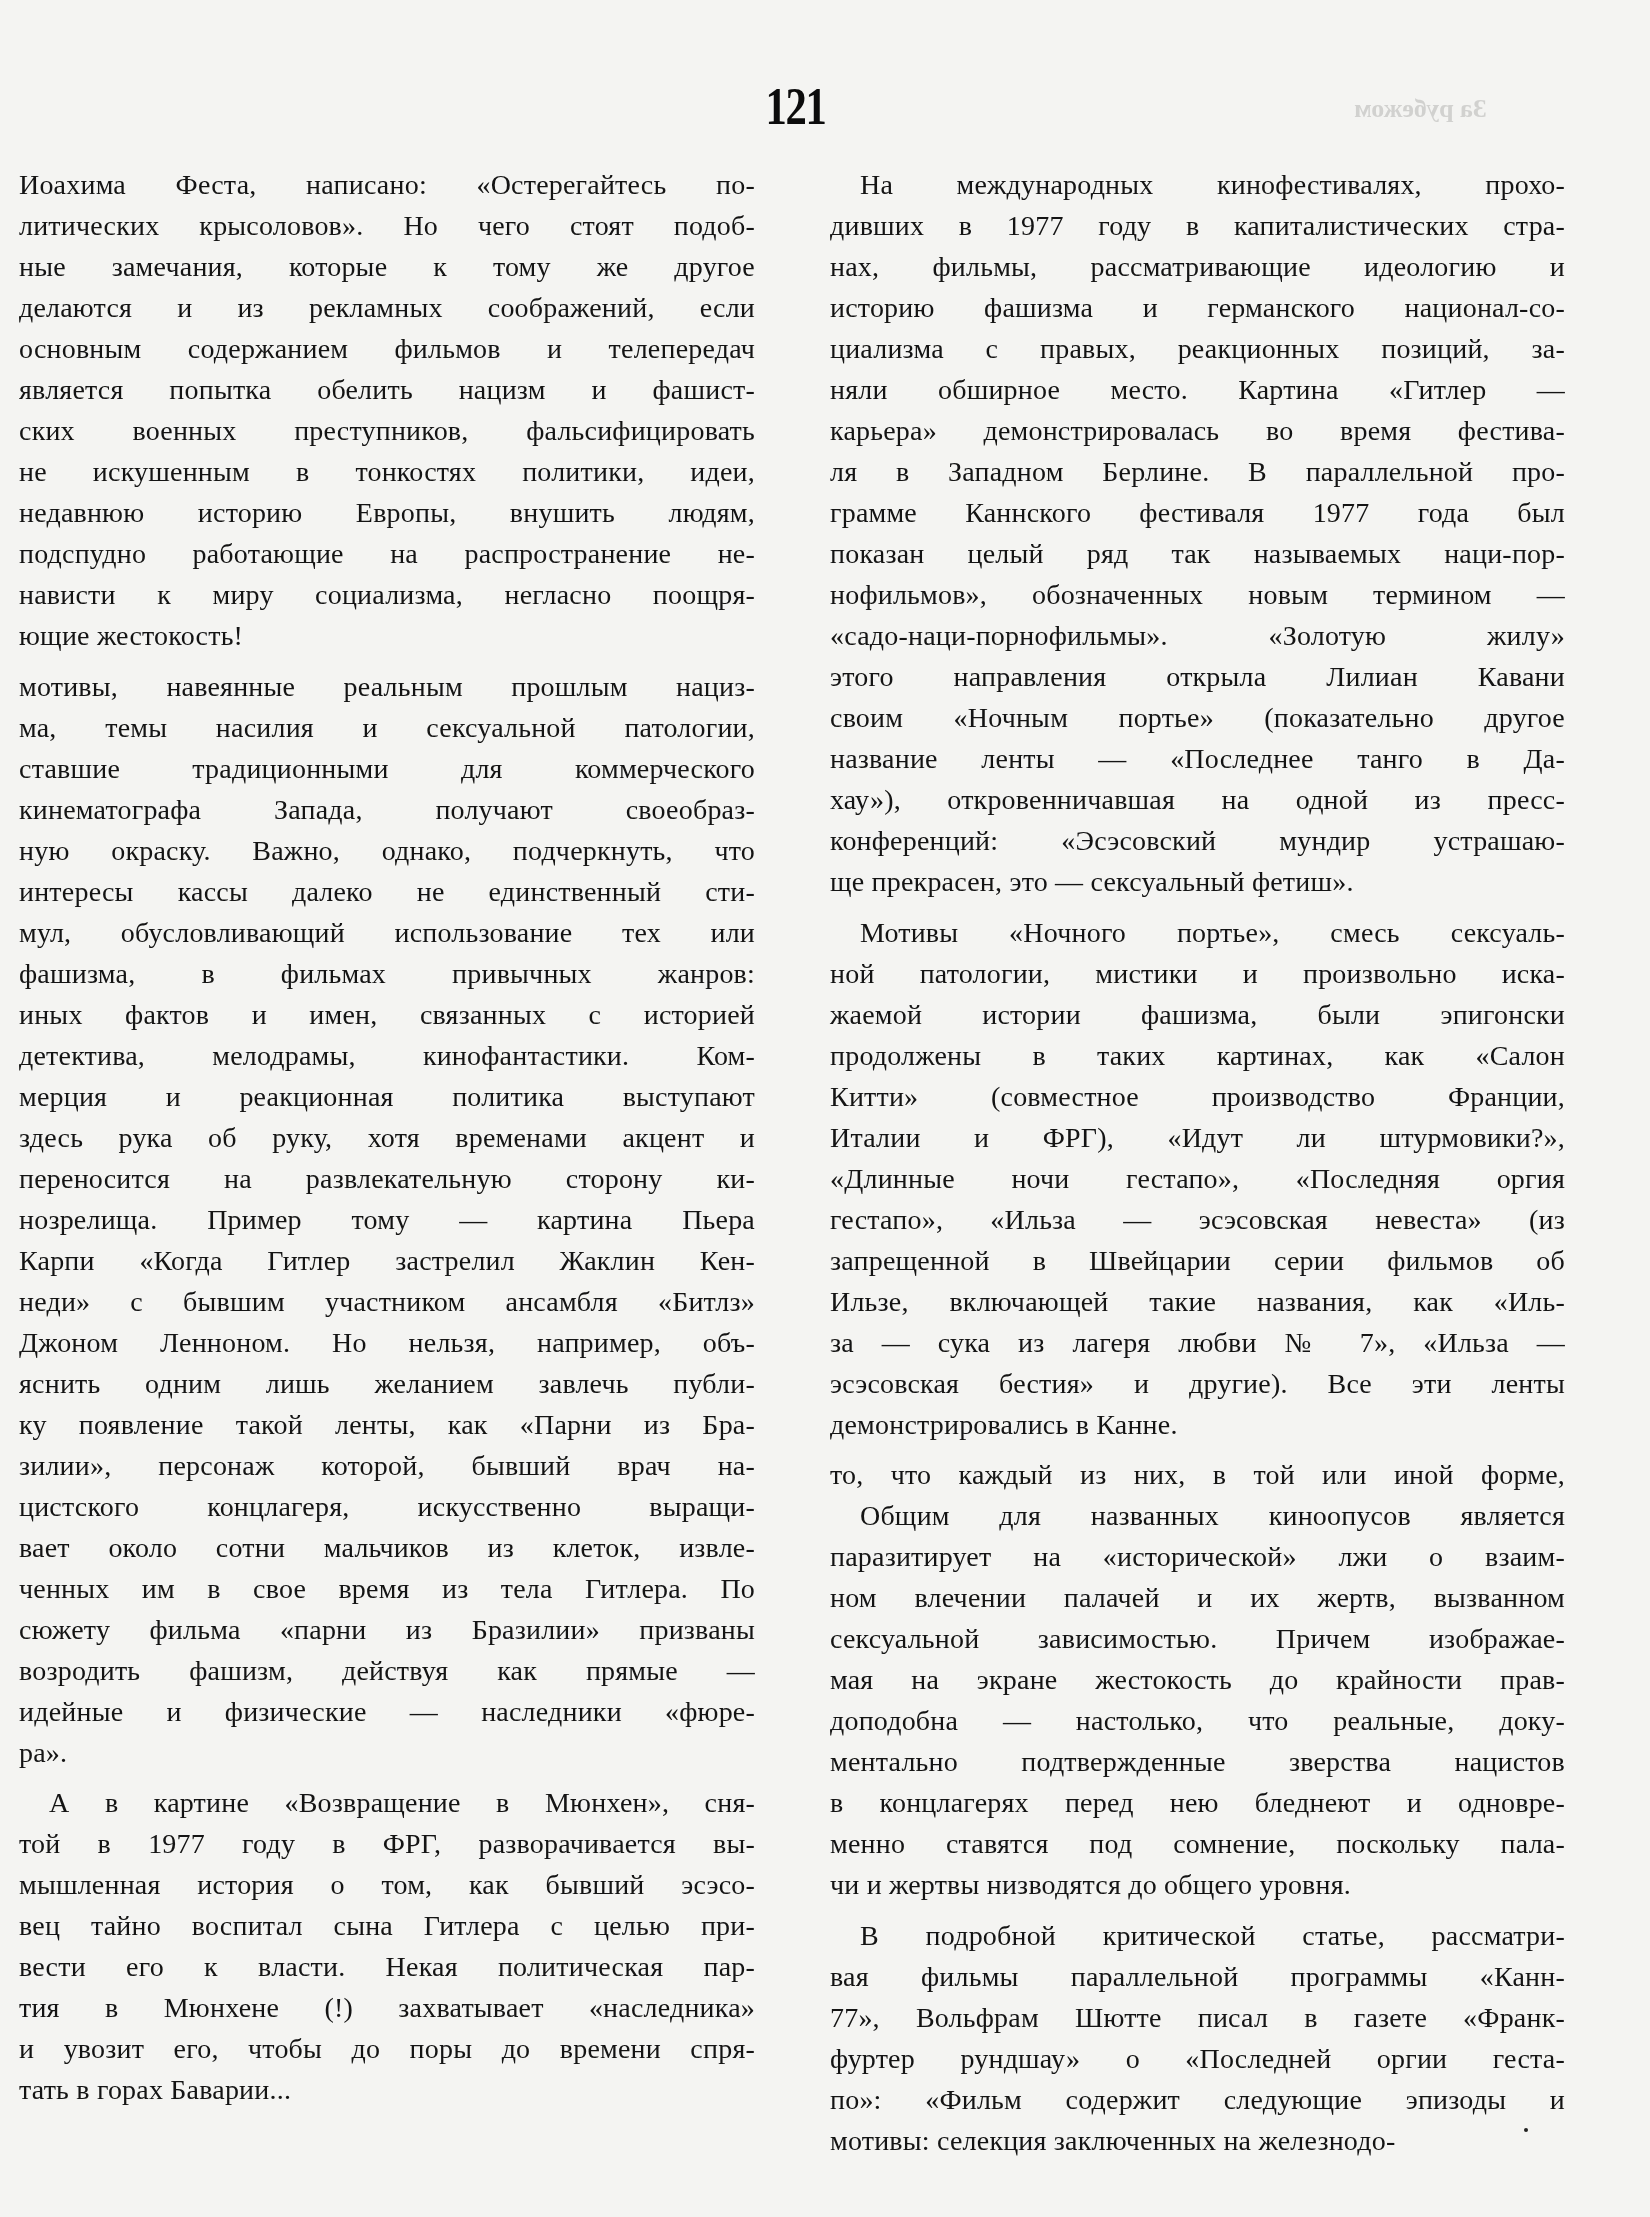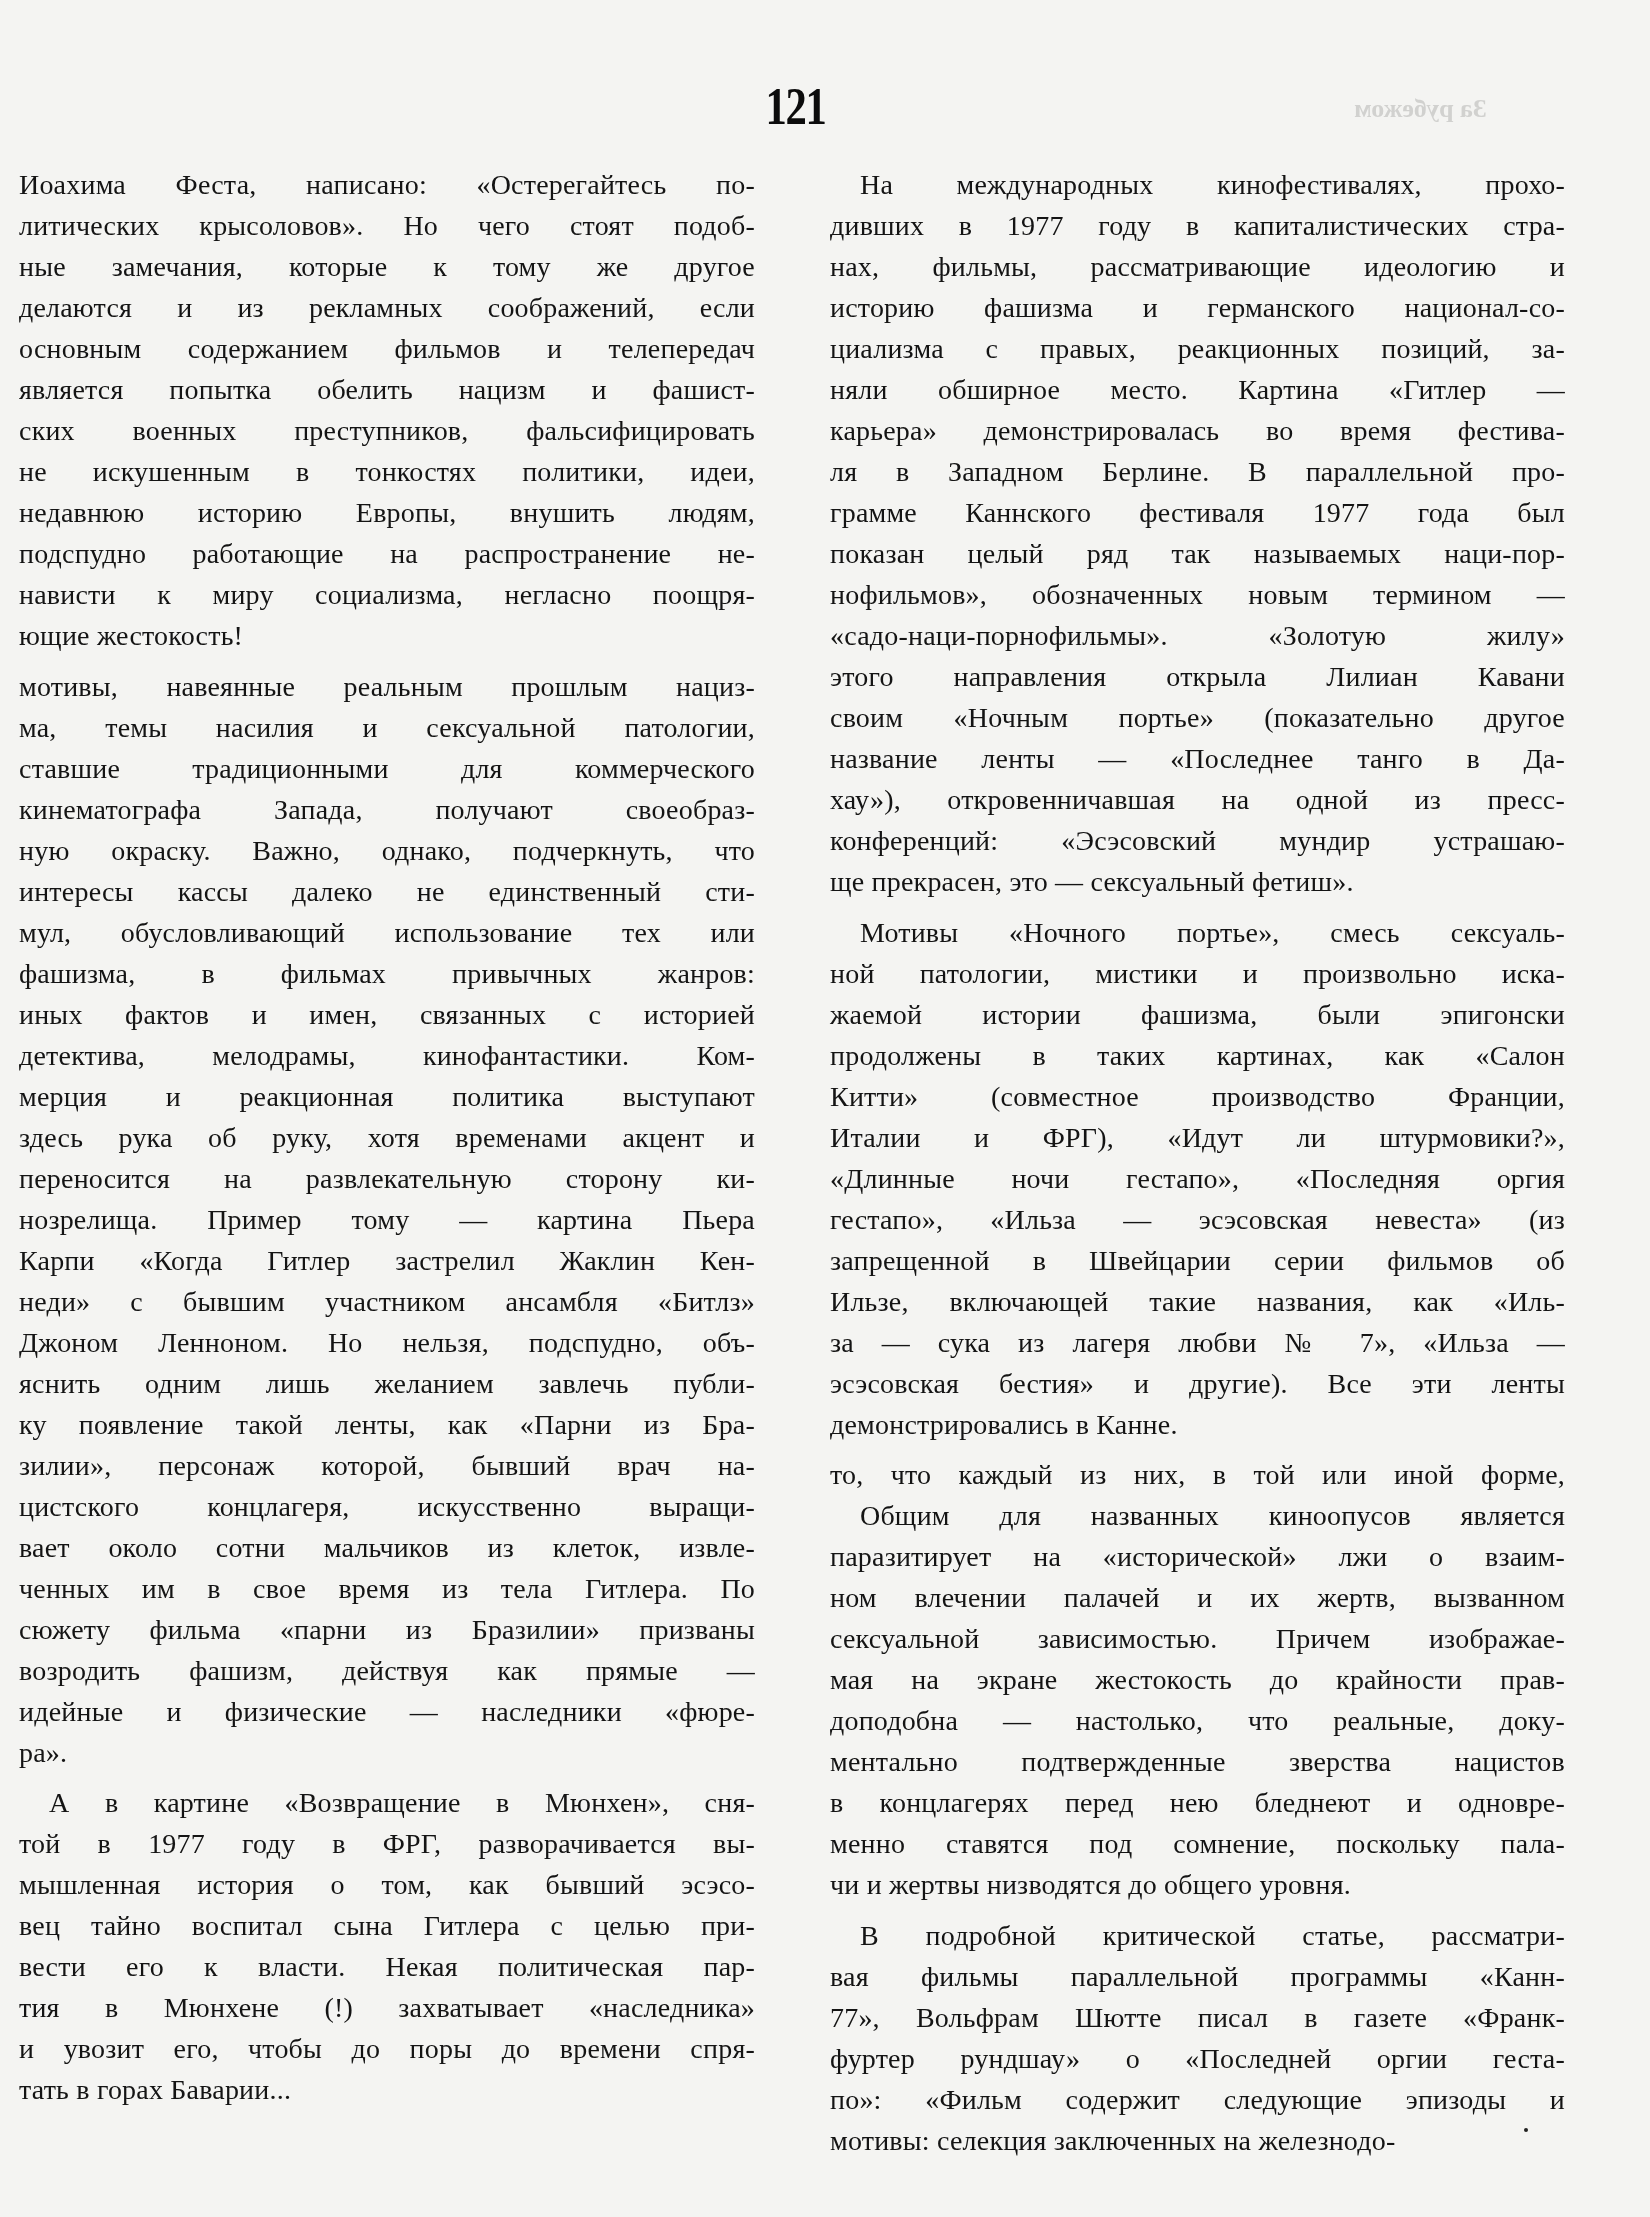--- a/index.html
+++ b/index.html
@@ -90,21 +90,21 @@
       <span class="line">мул, обусловливающий использование тех или</span>
       <span class="line">фашизма, в фильмах привычных жанров:</span>
       <span class="line">иных фактов и имен, связанных с историей</span>
       <span class="line">детектива, мелодрамы, кинофантастики. Ком-</span>
       <span class="line">мерция и реакционная политика выступают</span>
       <span class="line">здесь рука об руку, хотя временами акцент и</span>
       <span class="line">переносится на развлекательную сторону ки-</span>
       <span class="line">нозрелища. Пример тому — картина Пьера</span>
       <span class="line">Карпи «Когда Гитлер застрелил Жаклин Кен-</span>
       <span class="line">неди» с бывшим участником ансамбля «Битлз»</span>
-      <span class="line">Джоном Ленноном. Но нельзя, подспудно, объ-</span>
+      <span class="line">Джоном Ленноном. Но нельзя, например, объ-</span>
       <span class="line">яснить одним лишь желанием завлечь публи-</span>
       <span class="line">ку появление такой ленты, как «Парни из Бра-</span>
       <span class="line">зилии», персонаж которой, бывший врач на-</span>
       <span class="line">цистского концлагеря, искусственно выращи-</span>
       <span class="line">вает около сотни мальчиков из клеток, извле-</span>
       <span class="line">ченных им в свое время из тела Гитлера. По</span>
       <span class="line">сюжету фильма «парни из Бразилии» призваны</span>
       <span class="line">возродить фашизм, действуя как прямые —</span>
       <span class="line">идейные и физические — наследники «фюре-</span>
       <span class="line last">ра».</span>

